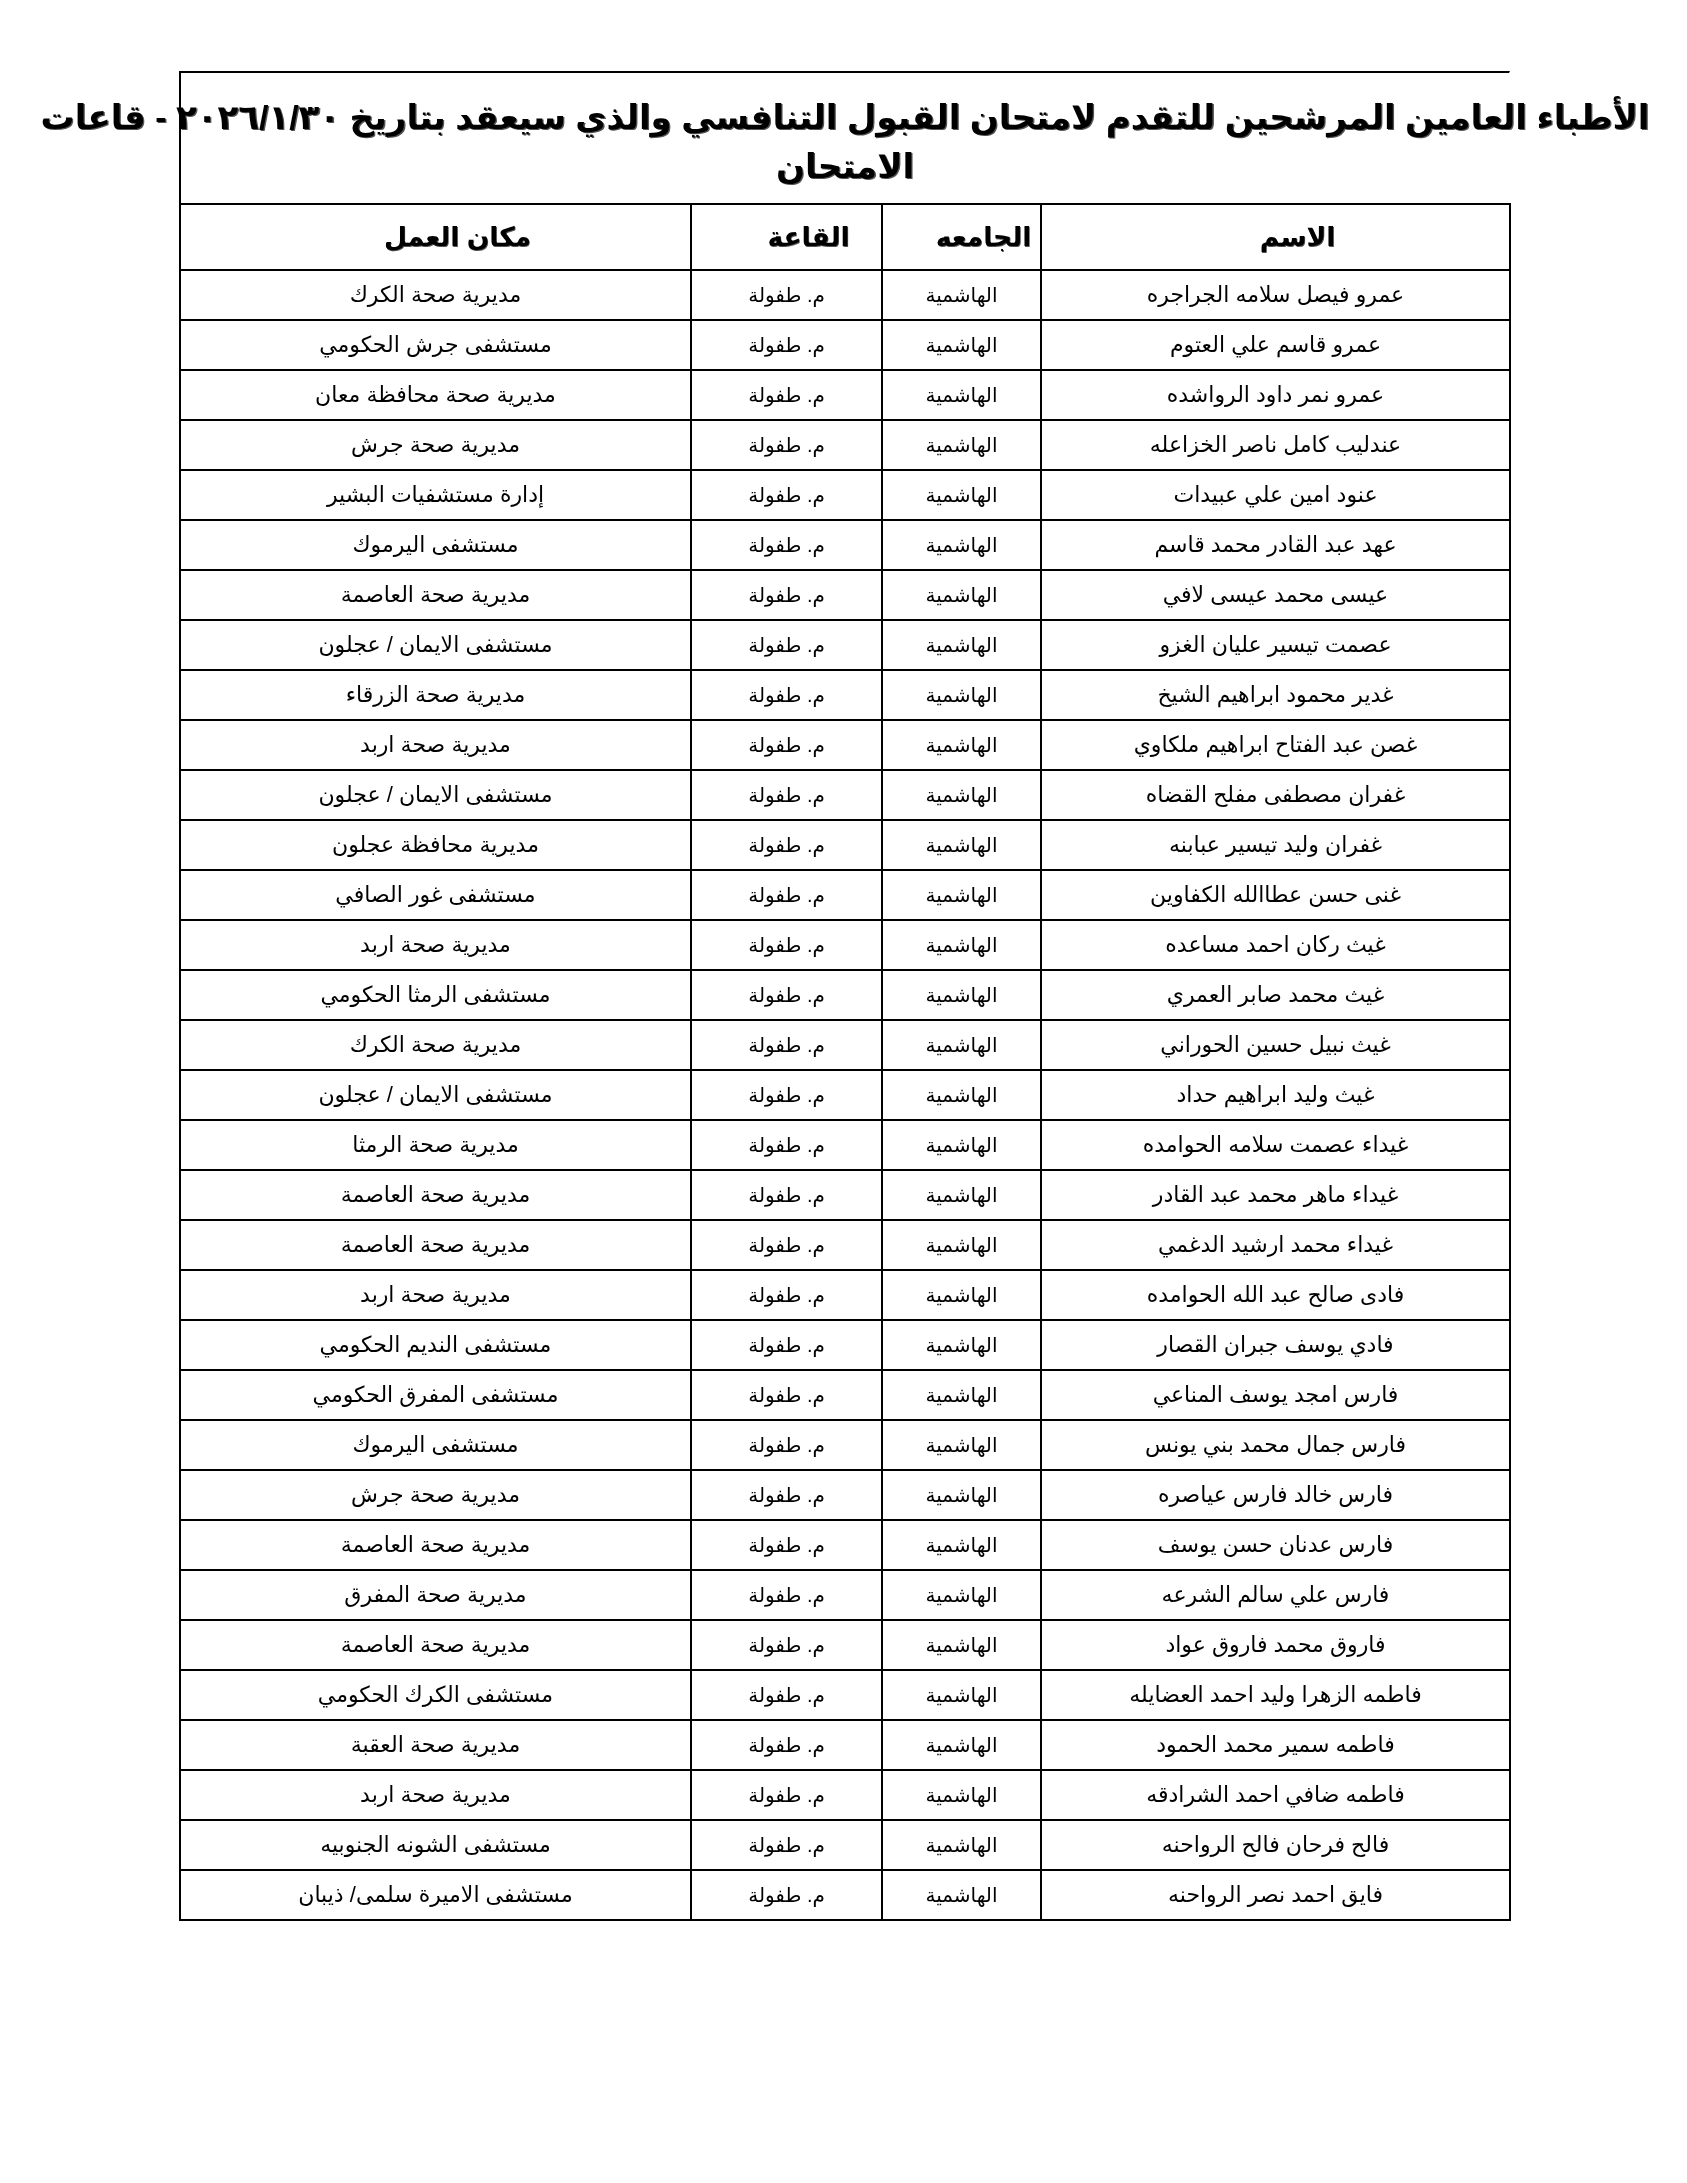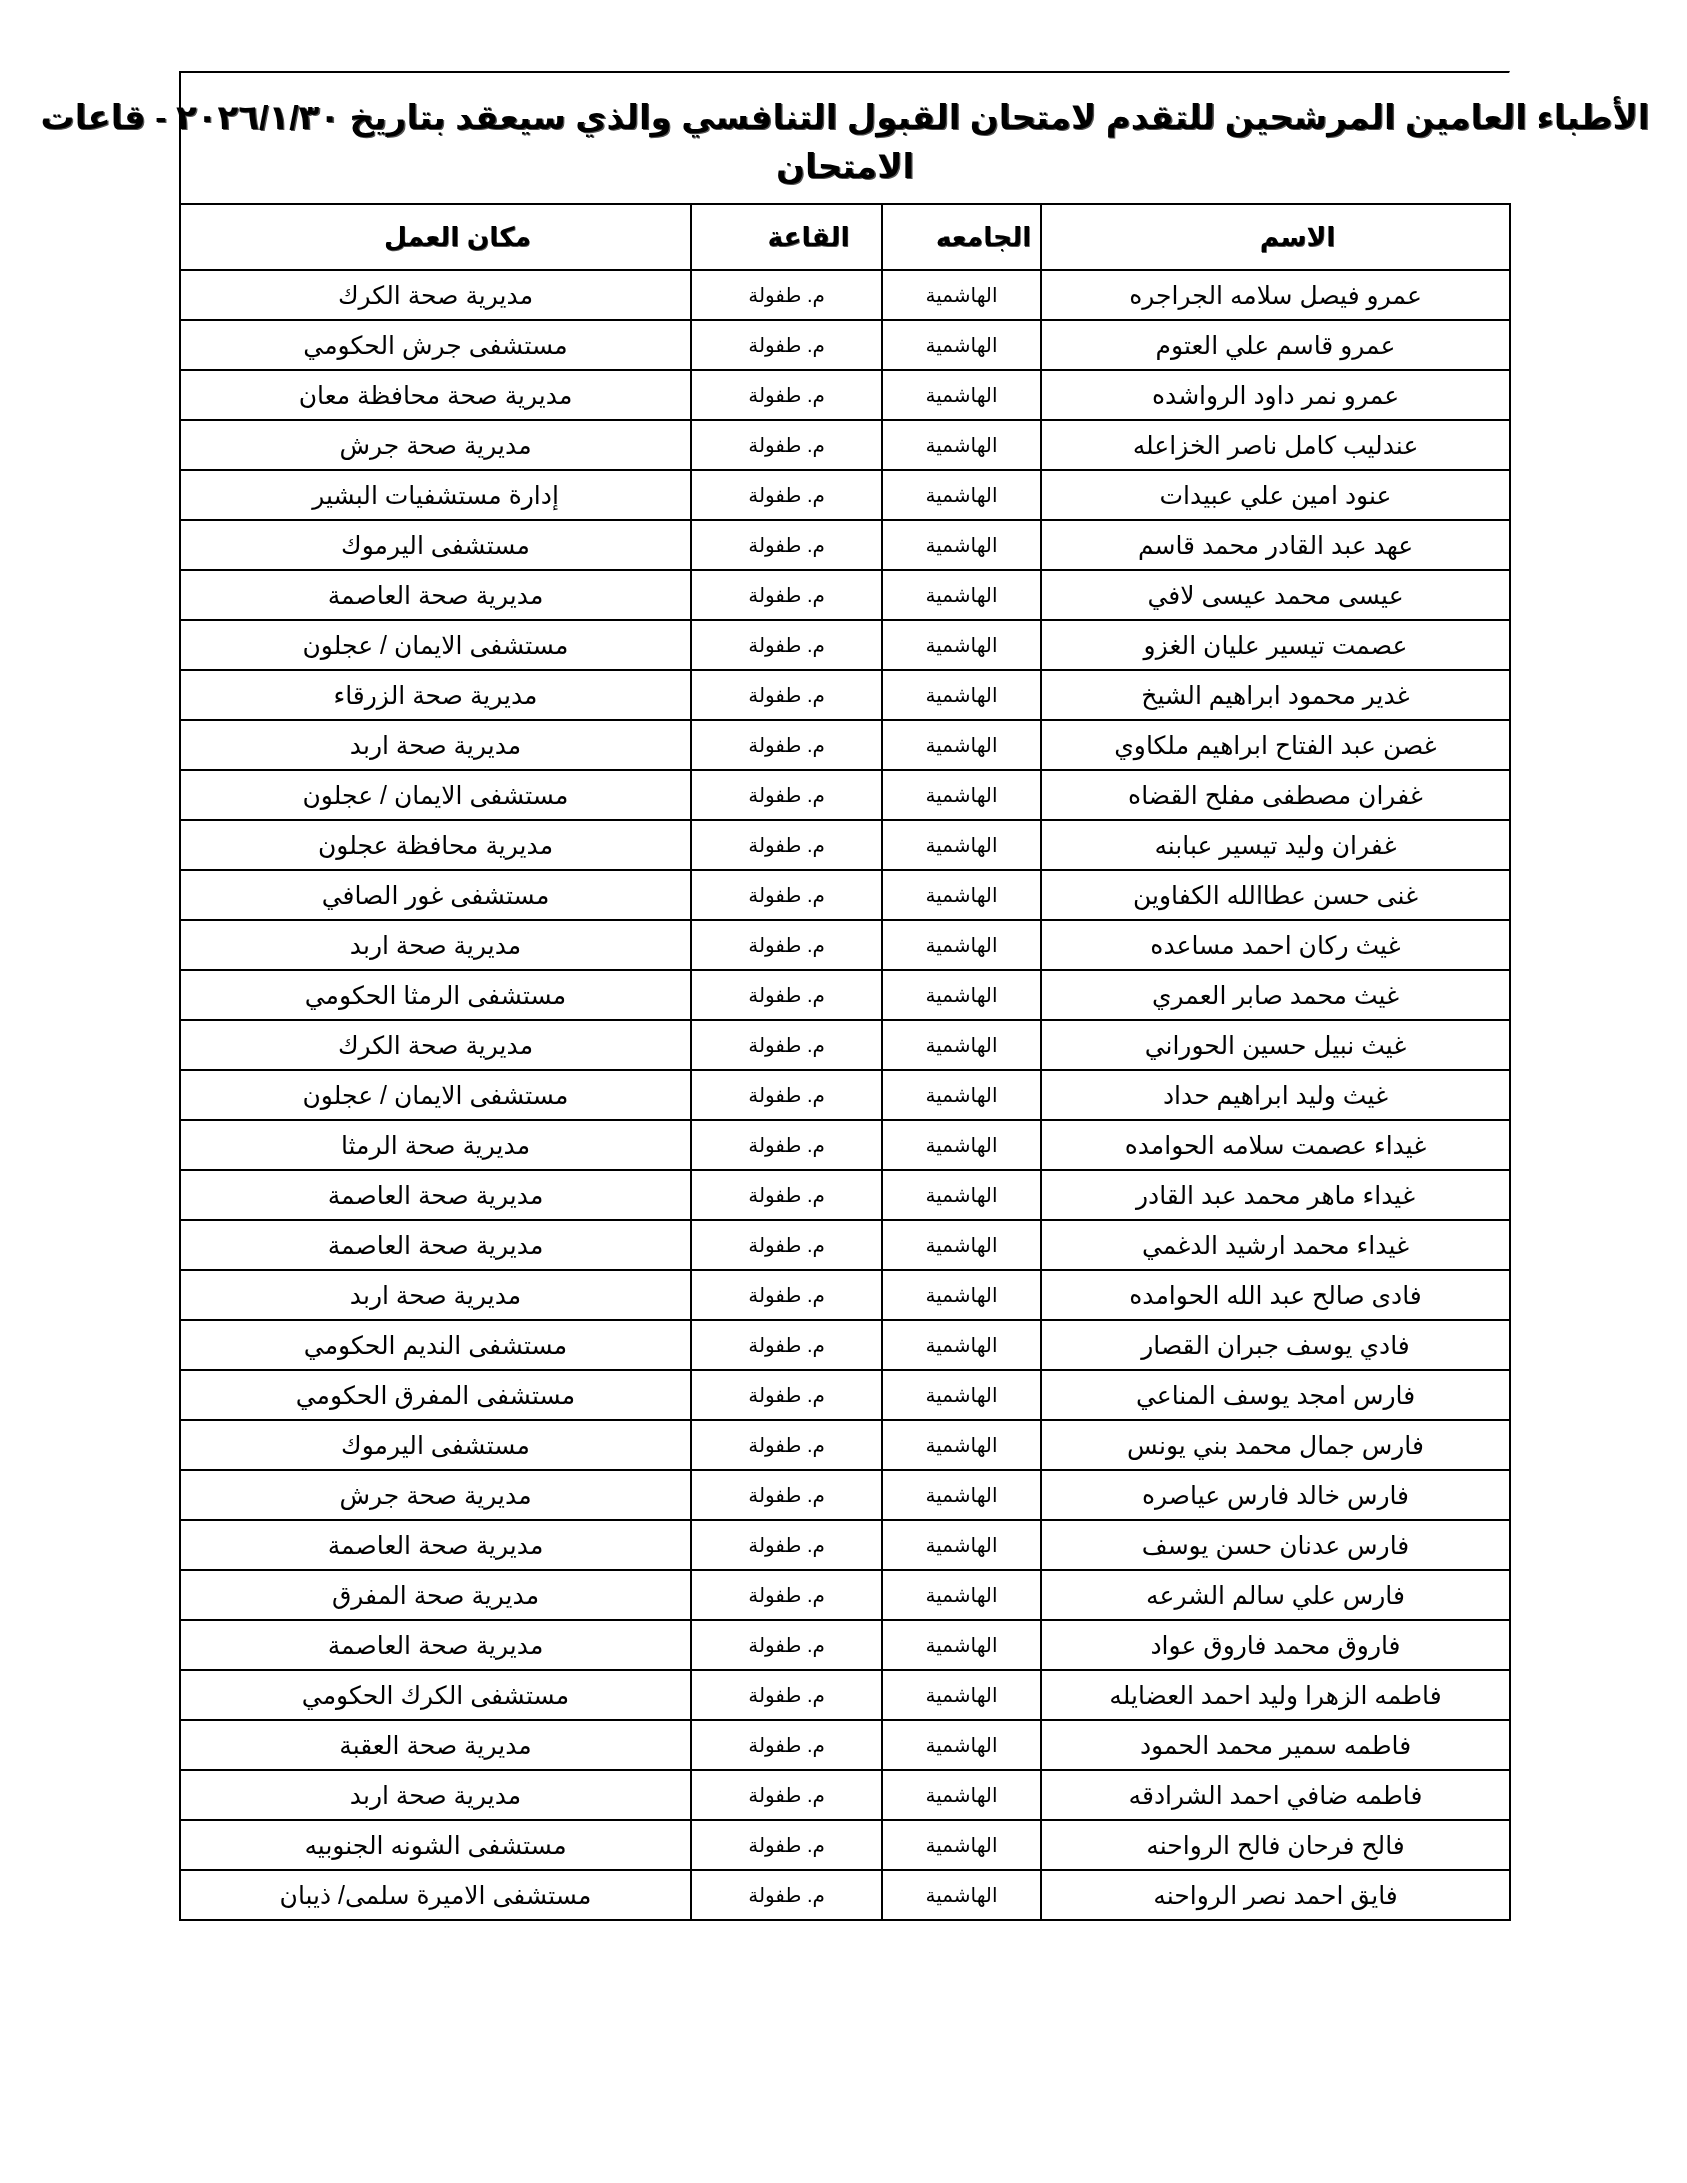--- a/index.html
+++ b/index.html
@@ -16,23 +16,23 @@
   .title-line { font-weight: bold; font-size: 34px; line-height: 49px;
                 text-shadow: 1.3px 1.3px 0 #555; white-space: nowrap; }
   .title-line.l1 { margin-top: 20px; }
   table.grid { border-collapse: collapse; width: 1331px; table-layout: fixed; direction: ltr; }
   table.grid th, table.grid td {
     border: 2.6px solid #000; text-align: center; padding: 0; direction: rtl;
     overflow: hidden; white-space: nowrap;
   }
   table.grid th { height: 64px; font-size: 26.5px; font-weight: bold; text-shadow: 0.7px 0.7px 0 #555; padding-left: 44px; }
   table.grid td { height: 48px; }
-  td.c-name { font-size: 25px; }
+  td.c-name { font-size: 22px; }
   td.c-uni, td.c-hall { font-size: 20px; padding-top: 6.6px; }
-  td.c-work { font-size: 25px; }
+  td.c-work { font-size: 22px; }
   col.w-work { width: 511px; }
   col.w-hall { width: 191px; }
   col.w-uni  { width: 159px; }
   col.w-name { width: 469px; }
 </style>
 </head>
 <body>
 
 <div class="sheet">
   <div class="title-box">

